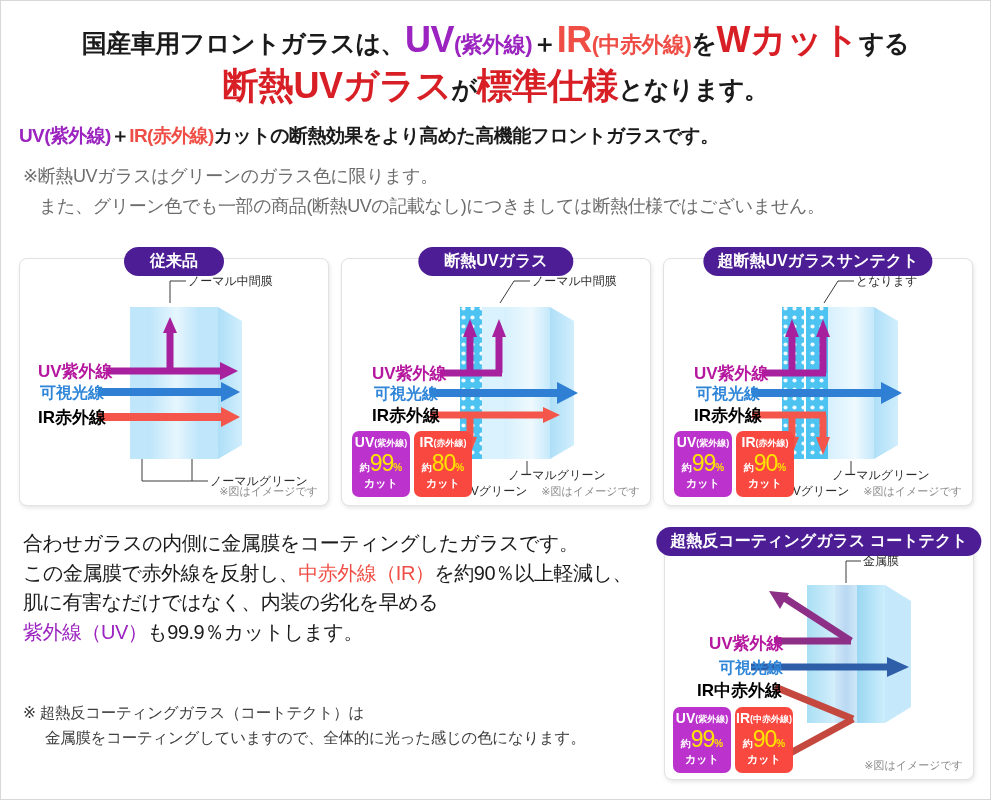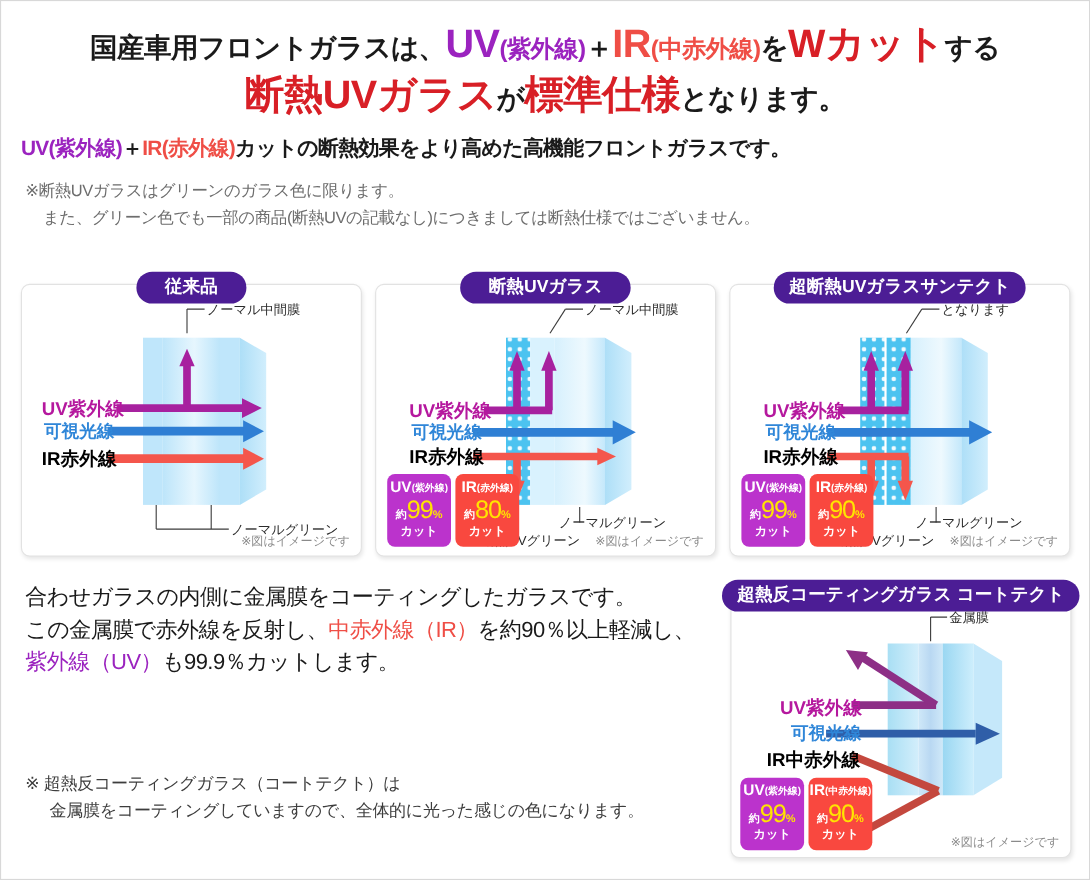--- a/index.html
+++ b/index.html
@@ -47,21 +47,21 @@
     font-weight: bold;
     line-height: 1.5;
     letter-spacing: -0.6px;
     white-space: nowrap;
   }
   .lead .k-uv, .lead .k-ir { font-size: 19px; }
 
   
   .note {
     margin: 12px 18px 0 22px;
-    font-size: 15px;
+    font-size: 18px;
     color: #6d6d6d;
     line-height: 1.65;
     letter-spacing: -0.4px;
     white-space: nowrap;
   }
   .note .indent { display: block; padding-left: 16px; }
 
   
   .panel-row {
     position: absolute;
@@ -412,20 +412,21 @@
           <div class="badge-bot">カット</div>
         </div>
       </div>
       <div class="panel-img-note">※図はイメージです</div>
     </div>
   </div>
 
   <div class="bottom-text">
     <div><span class="k-black">合わせガラスの内側に金属膜をコーティングしたガラスです。</span></div>
     <div><span class="k-black">この金属膜で赤外線を反射し、</span><span class="k-ir">中赤外線（IR）</span><span class="k-black">を約90％以上軽減し、</span></div>
+    <div><span class="k-black">肌に有害なだけではなく、内装の劣化を早める</span></div>
     <div><span class="k-uv">紫外線（UV）</span><span class="k-black">も99.9％カットします。</span></div>
   </div>
 
   <div class="bottom-note">
     <span>※ 超熱反コーティングガラス（コートテクト）は</span>
     <span class="indent">金属膜をコーティングしていますので、全体的に光った感じの色になります。</span>
   </div>
 
   <div class="panel panel-bottom">
     <div class="panel-tab wide">超熱反コーティングガラス コートテクト</div>

